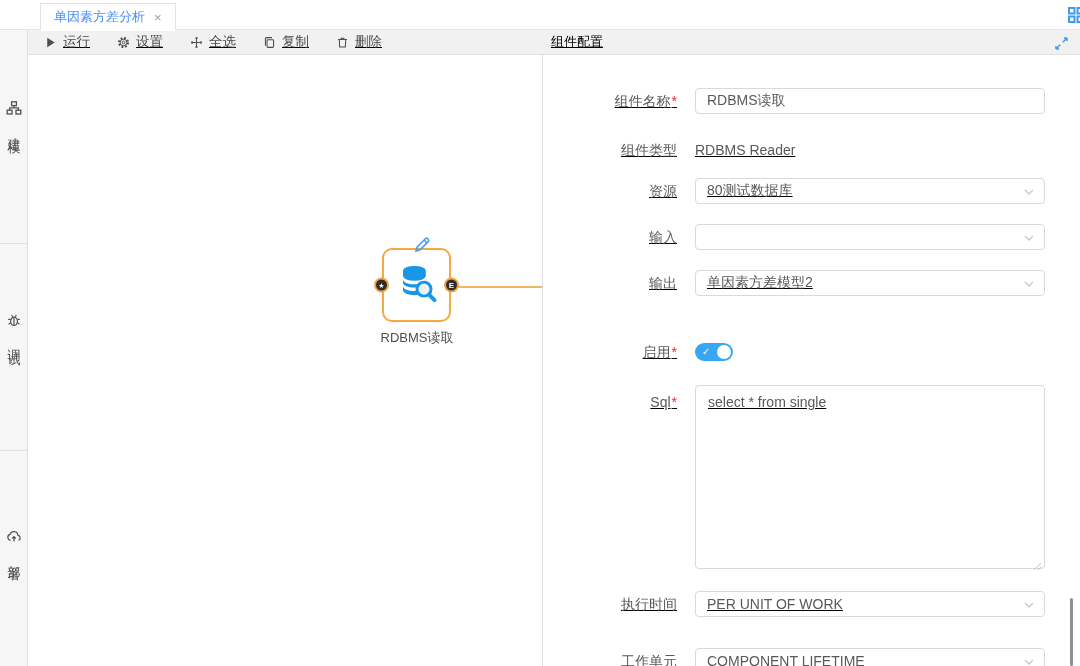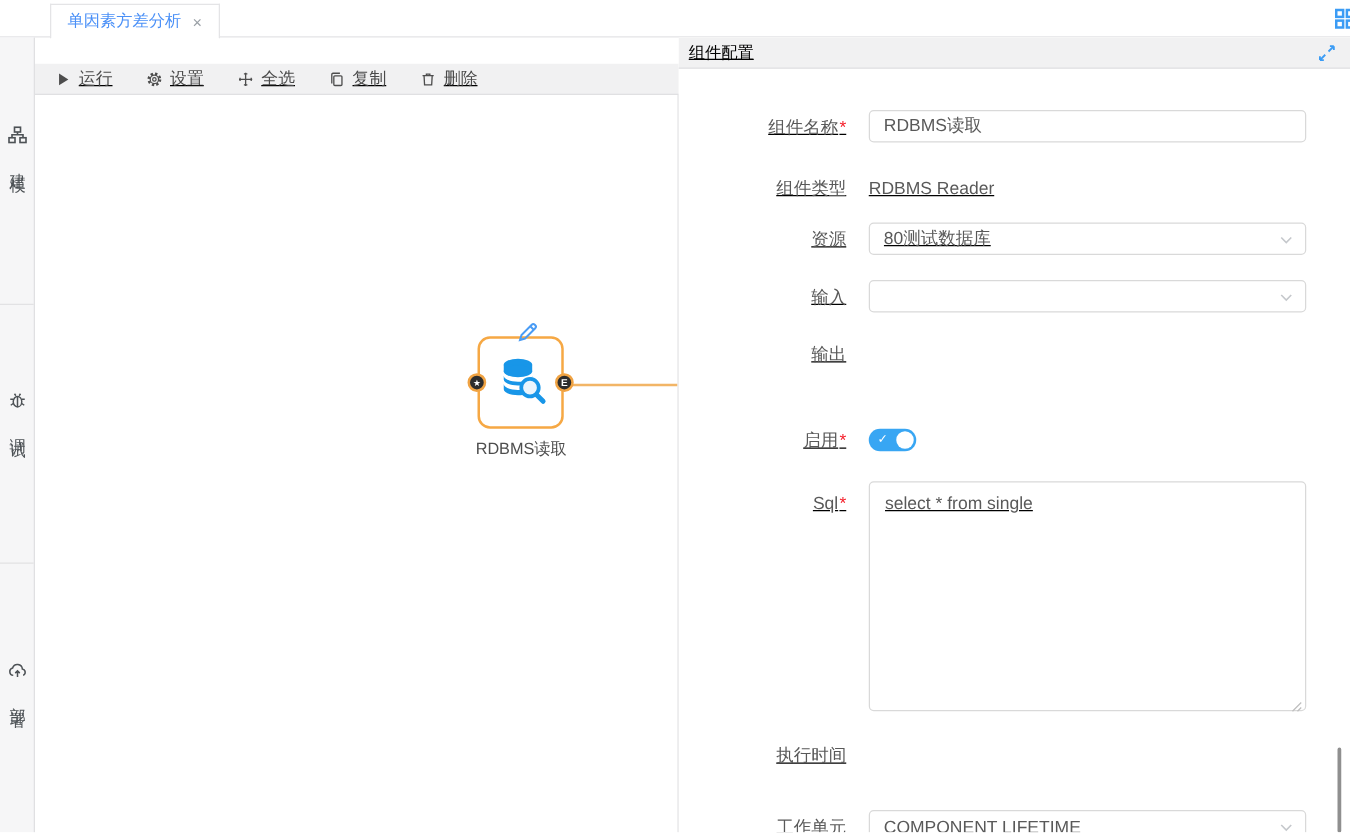--- a/index.html
+++ b/index.html
@@ -19,21 +19,21 @@
 
   
   .sidebar { position:relative; width:28px; background:#f6f6f7; border-right:1px solid #e0e0e2; flex-shrink:0; }
   .side-item { position:absolute; left:0; width:100%; display:flex; flex-direction:column; align-items:center; gap:7px;
                color:#4d5256; cursor:pointer; }
   .side-item svg { width:16px; height:16px; }
   .side-label { writing-mode:vertical-lr; text-orientation:upright; font-size:13px; letter-spacing:3px; color:#4d5256; }
   .side-div { position:absolute; left:0; right:0; height:1px; background:#e2e2e4; }
 
   
-  .center { flex:1; display:flex; flex-direction:column; min-width:0;margin-top:21px; }
+  .center { flex:1; display:flex; flex-direction:column; min-width:0; }
   .toolbar { height:25px; background:#f1f1f2; border-bottom:1px solid #e0e0e2; display:flex; align-items:center;
              gap:27px; padding-left:16px; flex-shrink:0; }
   .tool-btn { display:flex; align-items:center; gap:6px; font-size:13.5px; color:#4a4a4a; cursor:pointer; }
   .tool-btn svg { width:13px; height:13px; color:#4d4d4d; }
 
   .canvas { position:relative; flex:1; background:#fff; border-right:1px solid #dfdfe1; overflow:hidden; }
   .edge { position:absolute; left:420px; right:0; top:231px; height:2px; background:#f2b566; }
   .node { position:absolute; left:354px; top:193px; width:69px; height:74px; border:2px solid #f6a844;
           border-radius:10px; background:#fff; display:flex; align-items:center; justify-content:center; cursor:pointer; }
   .port { position:absolute; width:15px; height:15px; border-radius:50%; background:#2d2d2d; border:2px solid #f0a343;
@@ -252,20 +252,30 @@
                 <svg viewBox="0 0 12 12" fill="none" stroke="currentColor" stroke-width="1.3">
                     <path d="M2 4l4 4 4-4"></path>
                   </svg>
               </span>
             </div>
           </div>
         </div>
 
         <div class="form-row r5">
           <div class="row-label"><span>输出</span></div>
+          <div class="ctrl">
+            <div class="select">
+              <span class="val">单因素方差模型2</span>
+              <span class="chev">
+                <svg viewBox="0 0 12 12" fill="none" stroke="currentColor" stroke-width="1.3">
+                    <path d="M2 4l4 4 4-4"></path>
+                  </svg>
+              </span>
+            </div>
+          </div>
         </div>
 
         <div class="form-row r6">
           <div class="row-label"><span>启用</span><span class="req">*</span></div>
           <div class="ctrl">
             <div class="toggle">
               <span class="tick">✓</span>
               <span class="knob"></span>
             </div>
           </div>
@@ -278,20 +288,30 @@
             <span class="grip">
               <svg viewBox="0 0 9 9" stroke="currentColor" stroke-width="1">
                   <path d="M8 1L1 8M8 5L5 8"></path>
                 </svg>
             </span>
           </div>
         </div>
 
         <div class="form-row r8">
           <div class="row-label"><span>执行时间</span></div>
+          <div class="ctrl">
+            <div class="select">
+              <span class="val">PER UNIT OF WORK</span>
+              <span class="chev">
+                <svg viewBox="0 0 12 12" fill="none" stroke="currentColor" stroke-width="1.3">
+                    <path d="M2 4l4 4 4-4"></path>
+                  </svg>
+              </span>
+            </div>
+          </div>
         </div>
 
         <div class="form-row">
           <div class="row-label"><span>工作单元</span></div>
           <div class="ctrl">
             <div class="select">
               <span class="val">COMPONENT LIFETIME</span>
               <span class="chev">
                 <svg viewBox="0 0 12 12" fill="none" stroke="currentColor" stroke-width="1.3">
                     <path d="M2 4l4 4 4-4"></path>

